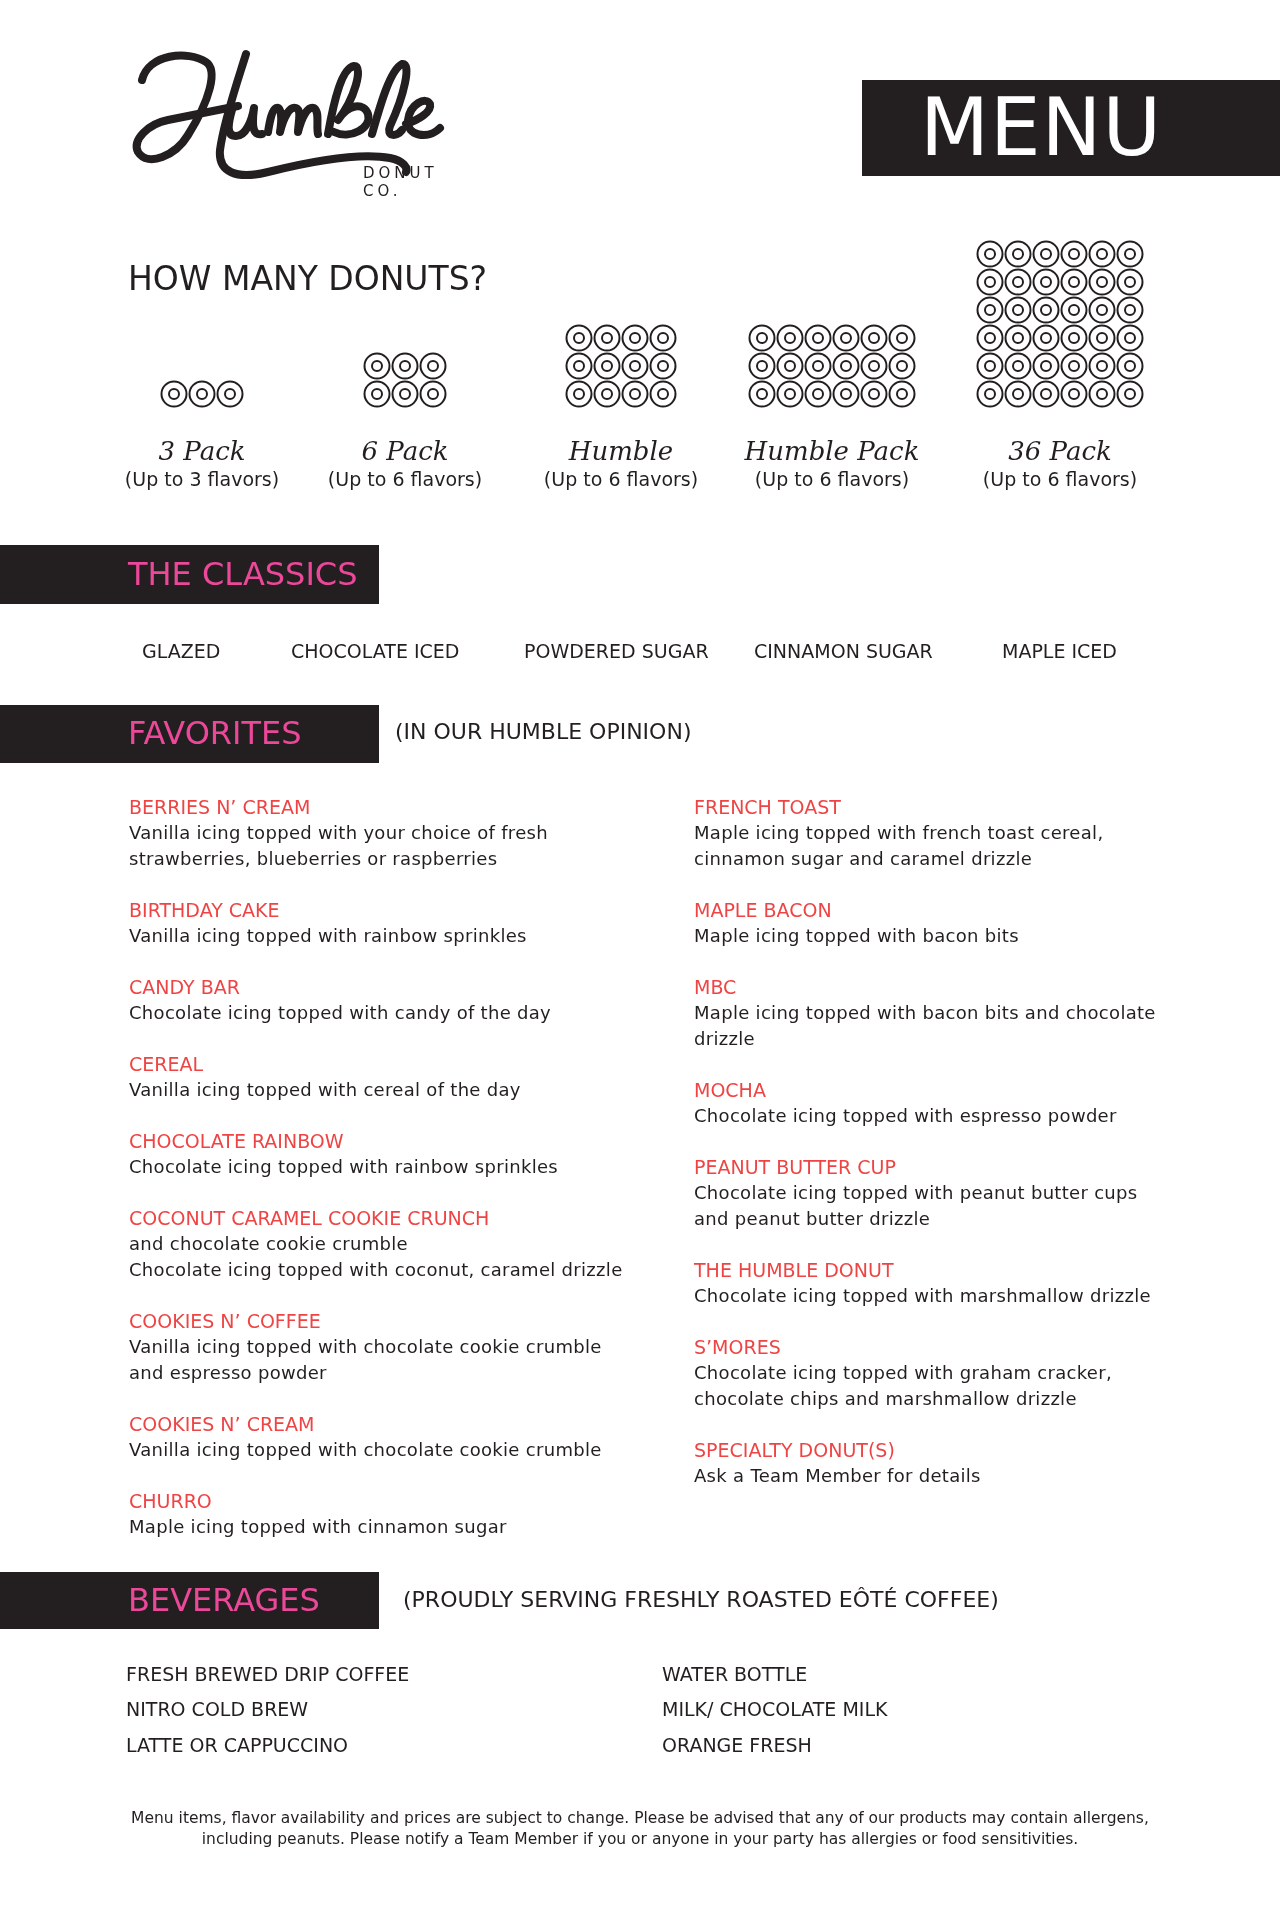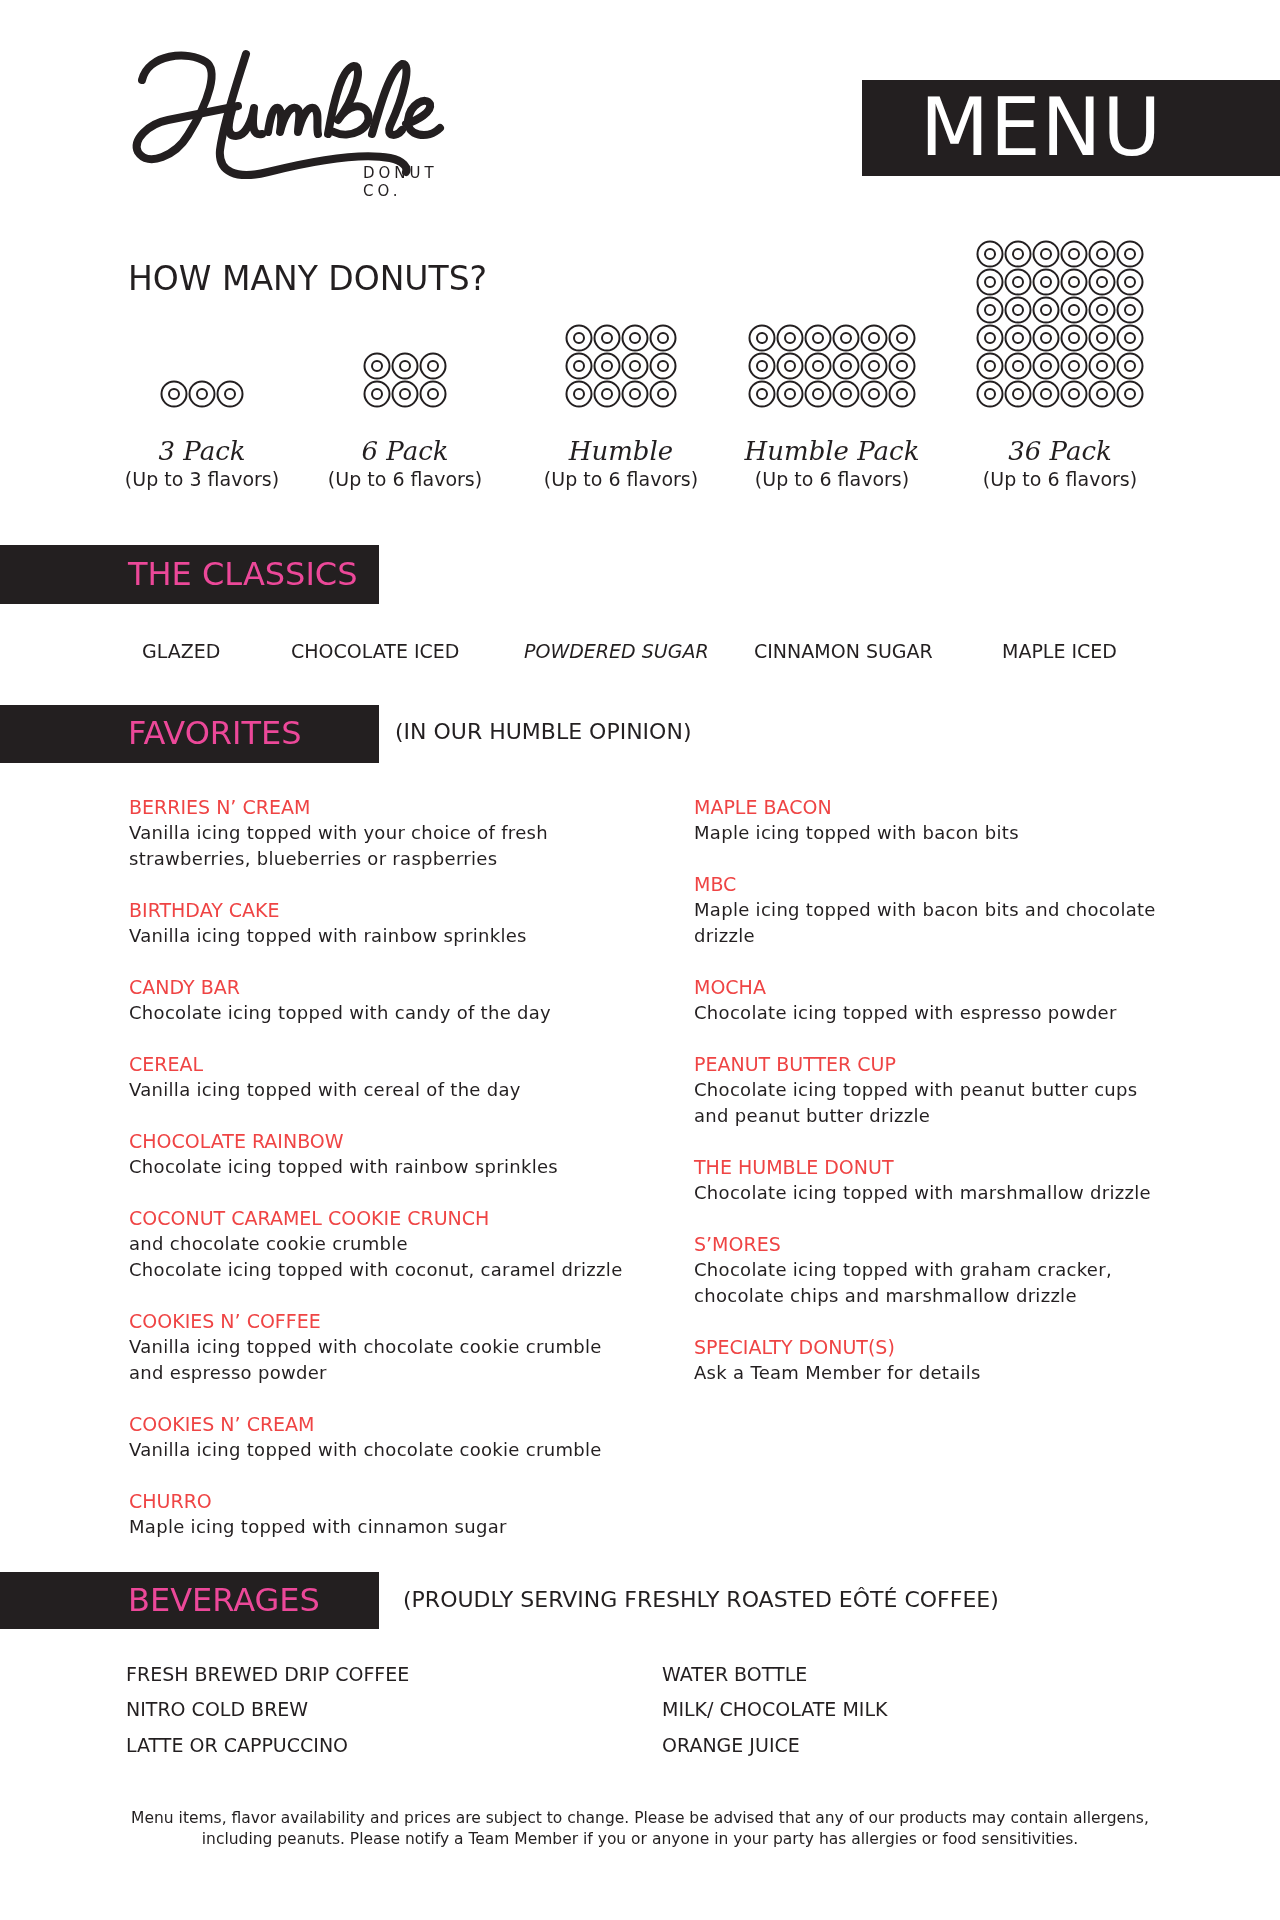--- a/index.html
+++ b/index.html
@@ -247,21 +247,21 @@
       <div class="pack-name">36 Pack</div>
       <div class="pack-flavors">(Up to 6 flavors)</div>
     </div>
   </div>
 
 <div class="bar" style="top:545px;height:59px;">
   <span style="top:11px;">THE CLASSICS</span>
 </div>
 <div class="classic" style="left:142px;">GLAZED</div>
 <div class="classic" style="left:291px;">CHOCOLATE ICED</div>
-<div class="classic" style="left:524px;font-style:italic;">POWDERED SUGAR</div>
+<div class="classic" style="left:524px;">POWDERED SUGAR</div>
 <div class="classic" style="left:754px;">CINNAMON SUGAR</div>
 <div class="classic" style="left:1002px;">MAPLE ICED</div>
 
 <div class="bar" style="top:705px;height:58px;">
   <span style="top:10px;">FAVORITES</span>
 </div>
 <div class="bar-sub" style="left:395px;top:719px;">(IN OUR HUMBLE OPINION)</div>
 
 <div class="fav-col" id="fav-left" style="left:129px;">
     <div class="fav-item">
@@ -298,20 +298,25 @@
     <div class="fav-item">
       <div class="fav-name">COOKIES N’ CREAM</div>
       <div class="fav-desc">Vanilla icing topped with chocolate cookie crumble</div>
     </div>
     <div class="fav-item">
       <div class="fav-name">CHURRO</div>
       <div class="fav-desc">Maple icing topped with cinnamon sugar</div>
     </div>
   </div>
 <div class="fav-col" id="fav-right" style="left:694px;">
+    <div class="fav-item">
+      <div class="fav-name">FRENCH TOAST</div>
+      <div class="fav-desc">Maple icing topped with french toast cereal,</div>
+      <div class="fav-desc">cinnamon sugar and caramel drizzle</div>
+    </div>
     <div class="fav-item">
       <div class="fav-name">MAPLE BACON</div>
       <div class="fav-desc">Maple icing topped with bacon bits</div>
     </div>
     <div class="fav-item">
       <div class="fav-name">MBC</div>
       <div class="fav-desc">Maple icing topped with bacon bits and chocolate</div>
       <div class="fav-desc">drizzle</div>
     </div>
     <div class="fav-item">
@@ -341,18 +346,18 @@
 <div class="bar" style="top:1572px;height:57px;">
   <span style="top:10px;">BEVERAGES</span>
 </div>
 <div class="bar-sub" style="left:403px;top:1587px;">(PROUDLY SERVING FRESHLY ROASTED EÔTÉ COFFEE)</div>
 
 <div class="bev" style="left:126px;top:1662px;">FRESH BREWED DRIP COFFEE</div>
 <div class="bev" style="left:126px;top:1697px;">NITRO COLD BREW</div>
 <div class="bev" style="left:126px;top:1733px;">LATTE OR CAPPUCCINO</div>
 <div class="bev" style="left:662px;top:1662px;">WATER BOTTLE</div>
 <div class="bev" style="left:662px;top:1697px;">MILK/ CHOCOLATE MILK</div>
-<div class="bev" style="left:662px;top:1733px;">ORANGE JUICE</div>
+<div class="bev" style="left:662px;top:1733px;">ORANGE FRESH</div>
 
 <div class="abs disclaimer">
   <div>Menu items, flavor availability and prices are subject to change. Please be advised that any of our products may contain allergens,</div>
   <div>including peanuts. Please notify a Team Member if you or anyone in your party has allergies or food sensitivities.</div>
 </div>
 
 </body></html>

